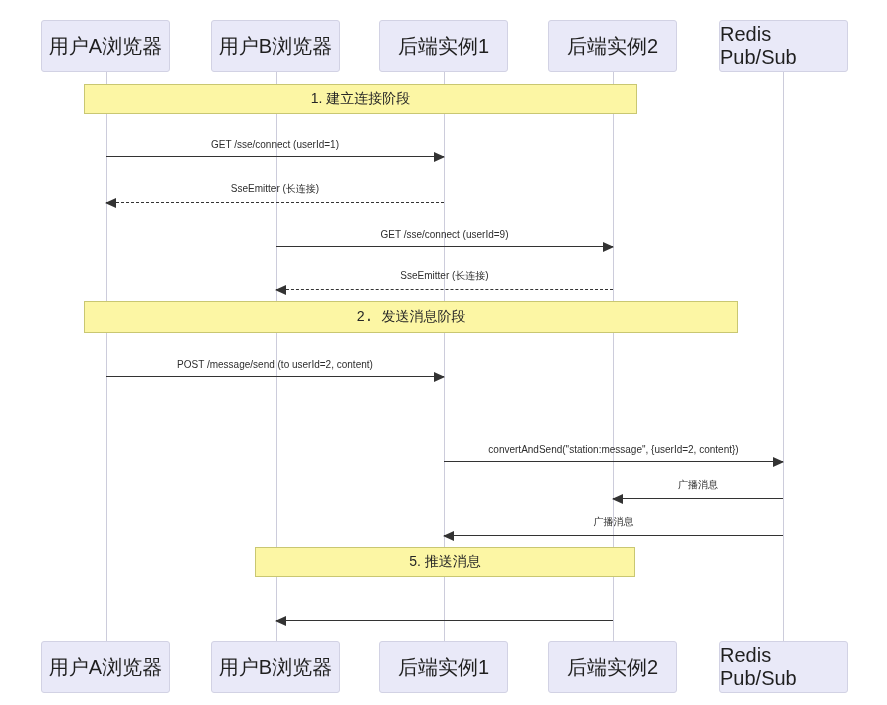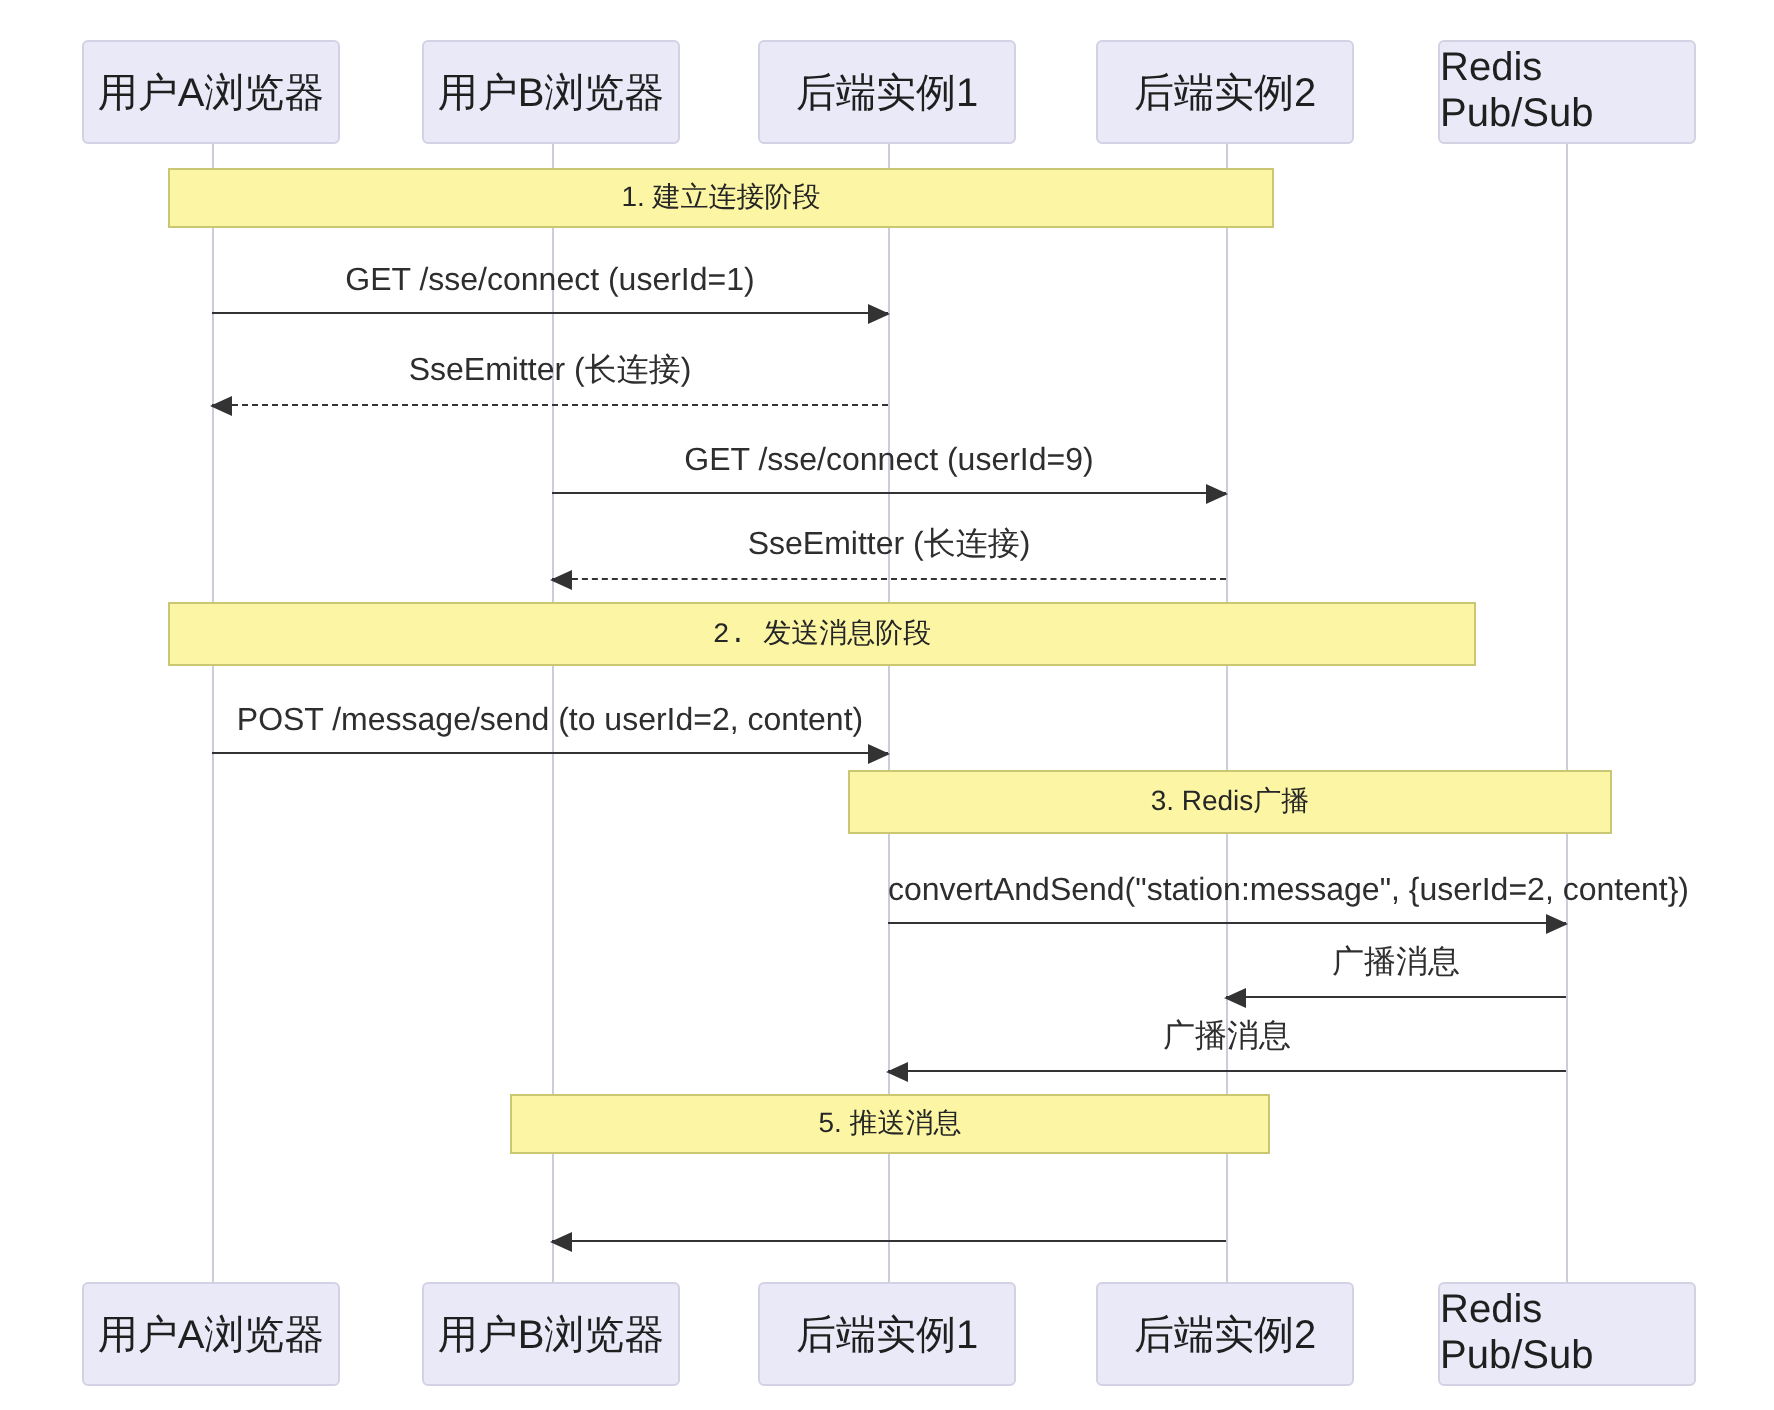--- a/index.html
+++ b/index.html
@@ -27,21 +27,21 @@
   .note{
     position:absolute;box-sizing:border-box;
     background:var(--note-fill);border:1px solid var(--note-border);
     display:flex;align-items:center;justify-content:center;
     font-size:14px;color:#262626;
   }
 
   .msg{position:absolute;height:27px;}
   .msg-label{
     position:absolute;left:0;right:0;bottom:7px;text-align:center;
-    font-size:16px;white-space:nowrap;color:#2E2E2E;
+    font-size:10px;white-space:nowrap;color:#2E2E2E;
   }
   .msg-line{position:absolute;left:0;right:0;bottom:0;border-top:1px solid var(--arrow);}
   .msg-line.dashed{border-top-style:dashed;}
   .arrowhead{position:absolute;bottom:-5px;width:0;height:0;
     border-top:5px solid transparent;border-bottom:5px solid transparent;}
   .arrowhead.right{right:-1px;border-left:11px solid var(--arrow);}
   .arrowhead.left{left:-1px;border-right:11px solid var(--arrow);}
 </style>
 </head>
 <body>
@@ -55,21 +55,20 @@
   <div class="lifeline" style="left:783px;"></div>
 
   <div class="participant" style="left:41px;top:20px;">用户A浏览器</div>
   <div class="participant" style="left:211px;top:20px;">用户B浏览器</div>
   <div class="participant" style="left:379px;top:20px;">后端实例1</div>
   <div class="participant" style="left:548px;top:20px;">后端实例2</div>
   <div class="participant" style="left:719px;top:20px;">Redis Pub/Sub</div>
 
   <div class="note" style="left:84px;top:84px;width:553px;height:30px;">1. 建立连接阶段</div>
   <div class="note" style="left:84px;top:301px;width:654px;height:32px;font-family:Liberation Mono, monospace;">2. 发送消息阶段</div>
-  <div class="note" style="left:424px;top:385px;width:382px;height:32px;">3. Redis广播</div>
   <div class="note" style="left:255px;top:547px;width:380px;height:30px;">5. 推送消息</div>
 
   <div class="msg" style="left:106px;top:130px;width:338px;">
     <div class="msg-label">GET /sse/connect (userId=1)</div>
     <div class="msg-line"></div>
     <div class="arrowhead right"></div>
   </div>
 
   <div class="msg" style="left:106px;top:176px;width:338px;">
     <div class="msg-label">SseEmitter (长连接)</div>

